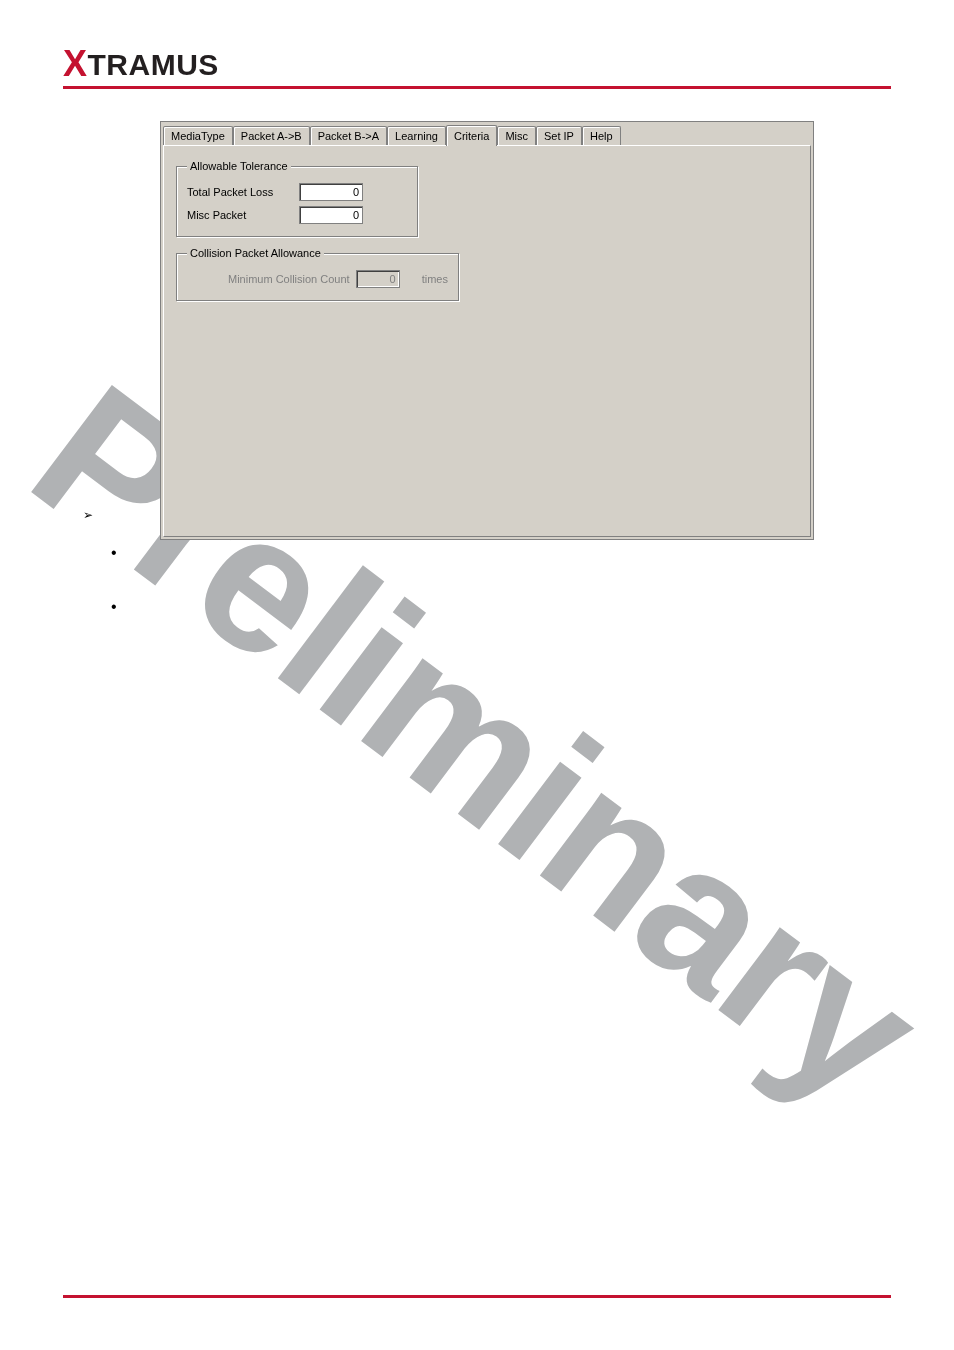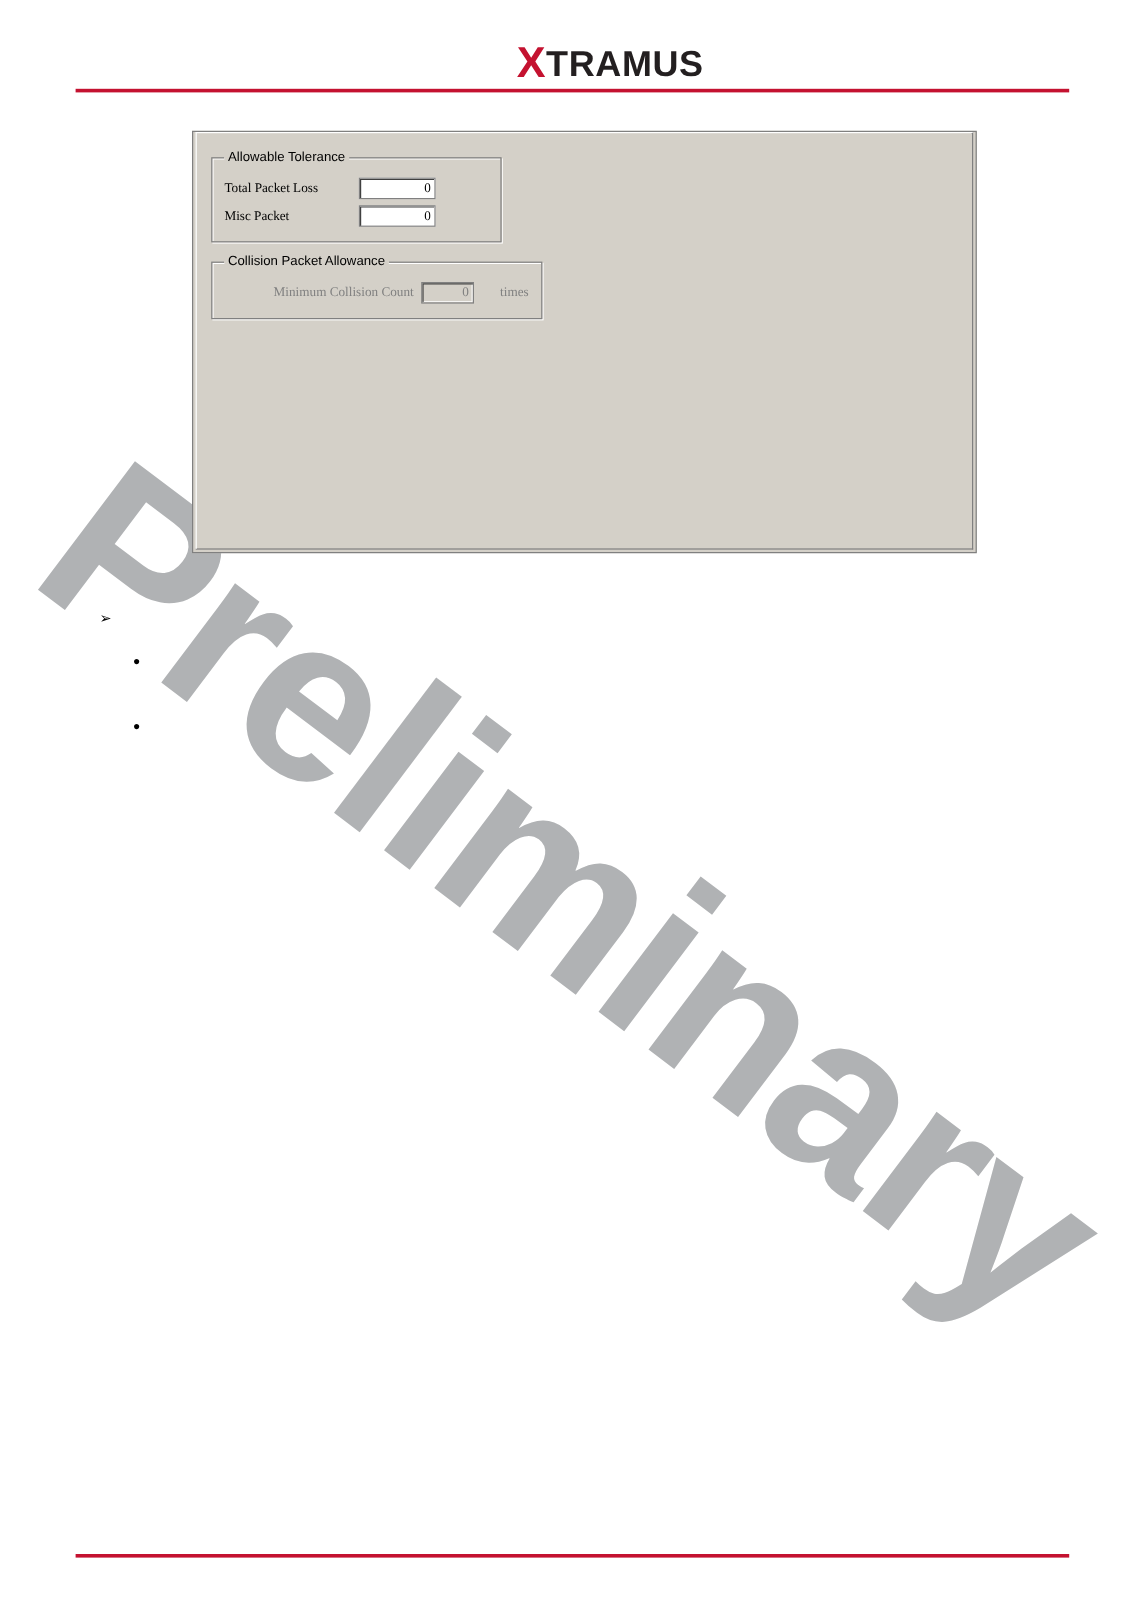--- a/index.html
+++ b/index.html
@@ -6,22 +6,21 @@
   body {
     margin: 0;
     font-family: "Microsoft Sans Serif", Tahoma, Arial, sans-serif;
     font-size: 11px;
     background: #ffffff;
     width: 954px;
     height: 1350px;
     position: relative;
   }
   .logo-row {
-    padding: 30px 0 0 63px;
-    text-align: center;
+    padding: 42px 0 0 63px;
   }
   .logo {
     font-family: Arial, sans-serif;
     font-size: 30px;
     font-weight: bold;
     letter-spacing: 0.5px;
     color: #231f20;
   }
   .logo .x {
     color: #c41230;
@@ -82,21 +81,21 @@
     height: 21px;
     margin-bottom: -1px;
     z-index: 2;
   }
   .tab-page {
     border: 1px solid #ffffff;
     border-right-color: #808080;
     border-bottom-color: #808080;
     margin: 0 2px 2px 2px;
     background: #d4d0c8;
-    height: 348px;
+    height: 392px;
     padding: 14px 12px;
     position: relative;
   }
   fieldset {
     border: 1px solid #808080;
     box-shadow: inset 1px 1px 0 #ffffff, 1px 1px 0 #ffffff;
     margin: 0 0 10px 0;
     padding: 6px 10px 10px 10px;
     width: 242px;
     background: #d4d0c8;
@@ -105,21 +104,20 @@
     font-size: 11px;
     padding: 0 3px;
     color: #000;
     background: #d4d0c8;
   }
   .row {
     display: flex;
     align-items: center;
     margin: 5px 0 2px 0;
     gap: 6px;
-    font-family: Liberation Serif, serif;
   }
   .lbl {
     font-size: 11px;
     color: #000;
     white-space: nowrap;
   }
   .lbl.disabled { color: #808080; margin-left: 41px; }
   .num-input {
     width: 64px;
     height: 18px;
@@ -179,20 +177,30 @@
 <div class="logo-row">
   <span class="logo">
     <span class="x">X</span><span>TRAMUS</span>
   </span>
 </div>
 <div class="logo-underline"></div>
 
 <div class="watermark">Preliminary</div>
 
 <div class="dialog-area">
+  <div class="tabstrip">
+    <div class="tab">MediaType</div>
+    <div class="tab">Packet A-&gt;B</div>
+    <div class="tab">Packet B-&gt;A</div>
+    <div class="tab">Learning</div>
+    <div class="tab active">Criteria</div>
+    <div class="tab">Misc</div>
+    <div class="tab">Set IP</div>
+    <div class="tab">Help</div>
+  </div>
   <div class="tab-page">
 
     <fieldset>
       <legend>Allowable Tolerance</legend>
       <div class="row">
         <span class="lbl" style="width:106px">Total Packet Loss</span>
         <input class="num-input" value="0" style="">
       </div>
       <div class="row">
         <span class="lbl" style="width:106px">Misc Packet</span>

